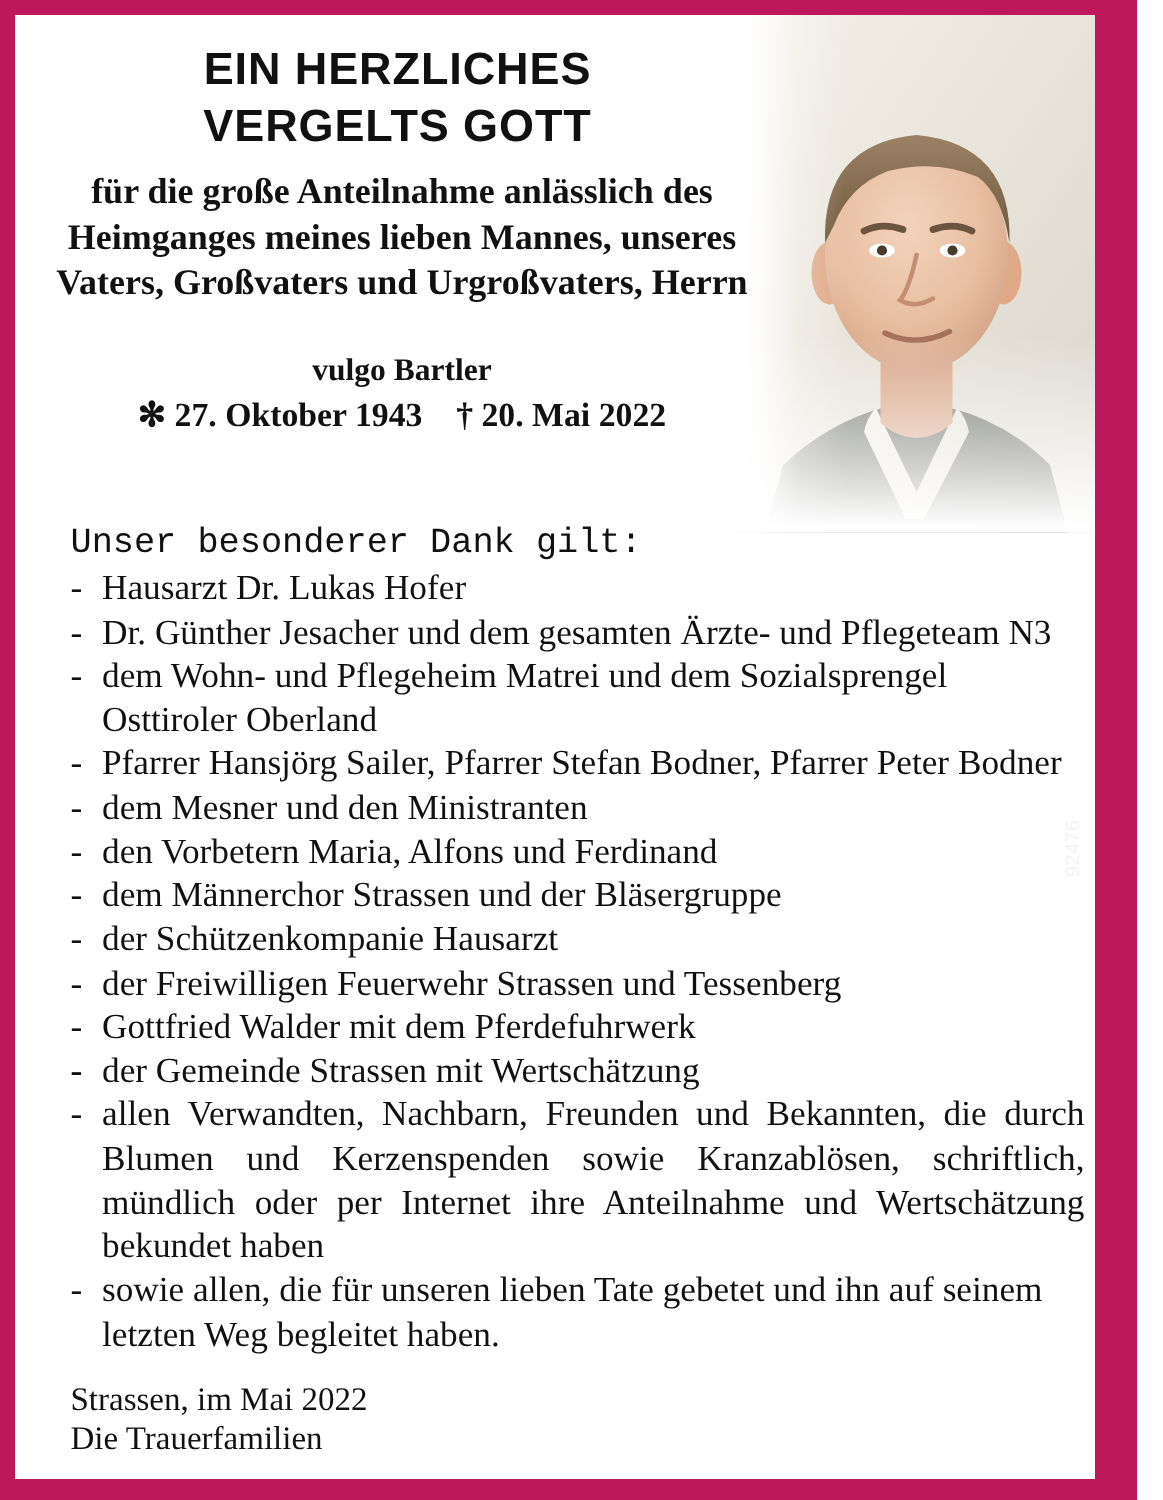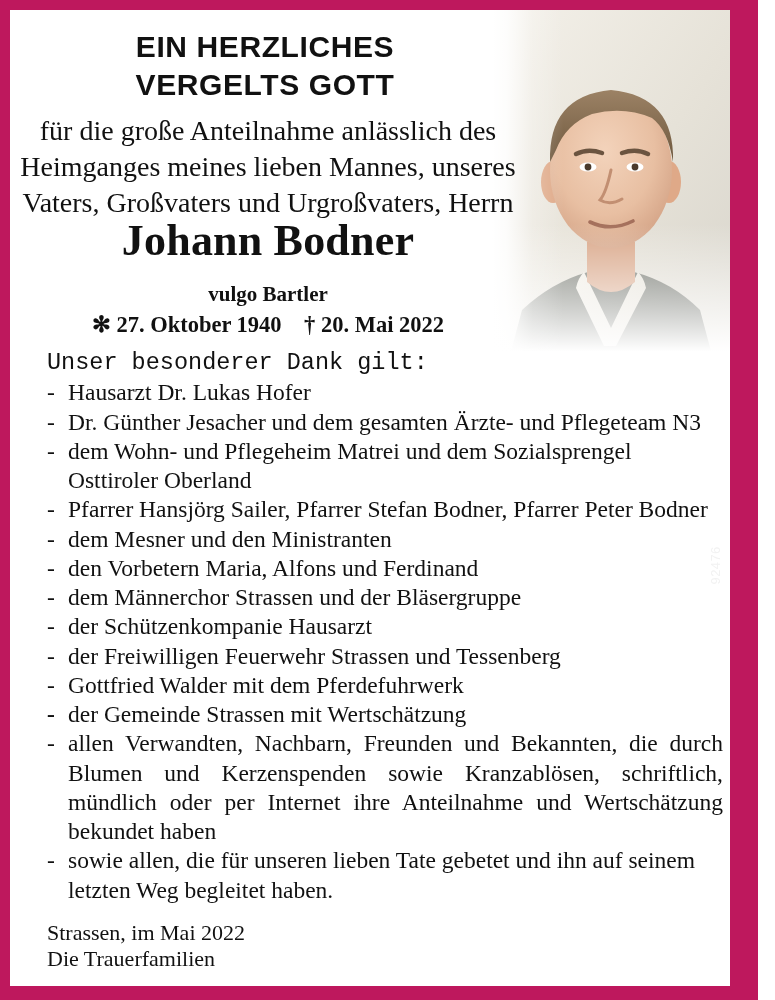--- a/index.html
+++ b/index.html
@@ -86,23 +86,24 @@
     color: #111111;
   }
 
   
   .intro {
     position: absolute;
     left: 0;
     top: 103px;
     width: 516px;
     text-align: center;
-    font-size: 28px;
+    font-size: 24px;
     line-height: 1.28;
     color: #111111;
+    font-weight: bold;
   }
 
   
   .name-block {
     position: absolute;
     left: 0;
     top: 207px;
     width: 516px;
     text-align: center;
     color: #111111;
@@ -257,23 +258,22 @@
       <div>VERGELTS GOTT</div>
     </div>
 
     <div class="intro">
       <div>für die große Anteilnahme anlässlich des</div>
       <div>Heimganges meines lieben Mannes, unseres</div>
       <div>Vaters, Großvaters und Urgroßvaters, Herrn</div>
     </div>
 
     <div class="name-block">
-      <div class="deceased-name">Johann Bodner</div>
       <div class="vulgo">vulgo Bartler</div>
-      <div class="life-dates">✻ 27. Oktober 1940    † 20. Mai 2022</div>
+      <div class="life-dates">✻ 27. Oktober 1943    † 20. Mai 2022</div>
     </div>
 
     <div class="thanks">
       <p class="thanks-lead">Unser besonderer Dank gilt:</p>
       <ul class="thanks-list">
           <li class="thanks-item"><span class="dash">-</span><span class="item-text">Hausarzt Dr. Lukas Hofer</span></li>
           <li class="thanks-item"><span class="dash">-</span><span class="item-text">Dr. Günther Jesacher und dem gesamten Ärzte- und Pflegeteam N3</span></li>
           <li class="thanks-item"><span class="dash">-</span><span class="item-text">dem Wohn- und Pflegeheim Matrei und dem Sozialsprengel Osttiroler Oberland</span></li>
           <li class="thanks-item"><span class="dash">-</span><span class="item-text">Pfarrer Hansjörg Sailer, Pfarrer Stefan Bodner, Pfarrer Peter Bodner</span></li>
           <li class="thanks-item"><span class="dash">-</span><span class="item-text">dem Mesner und den Ministranten</span></li>

